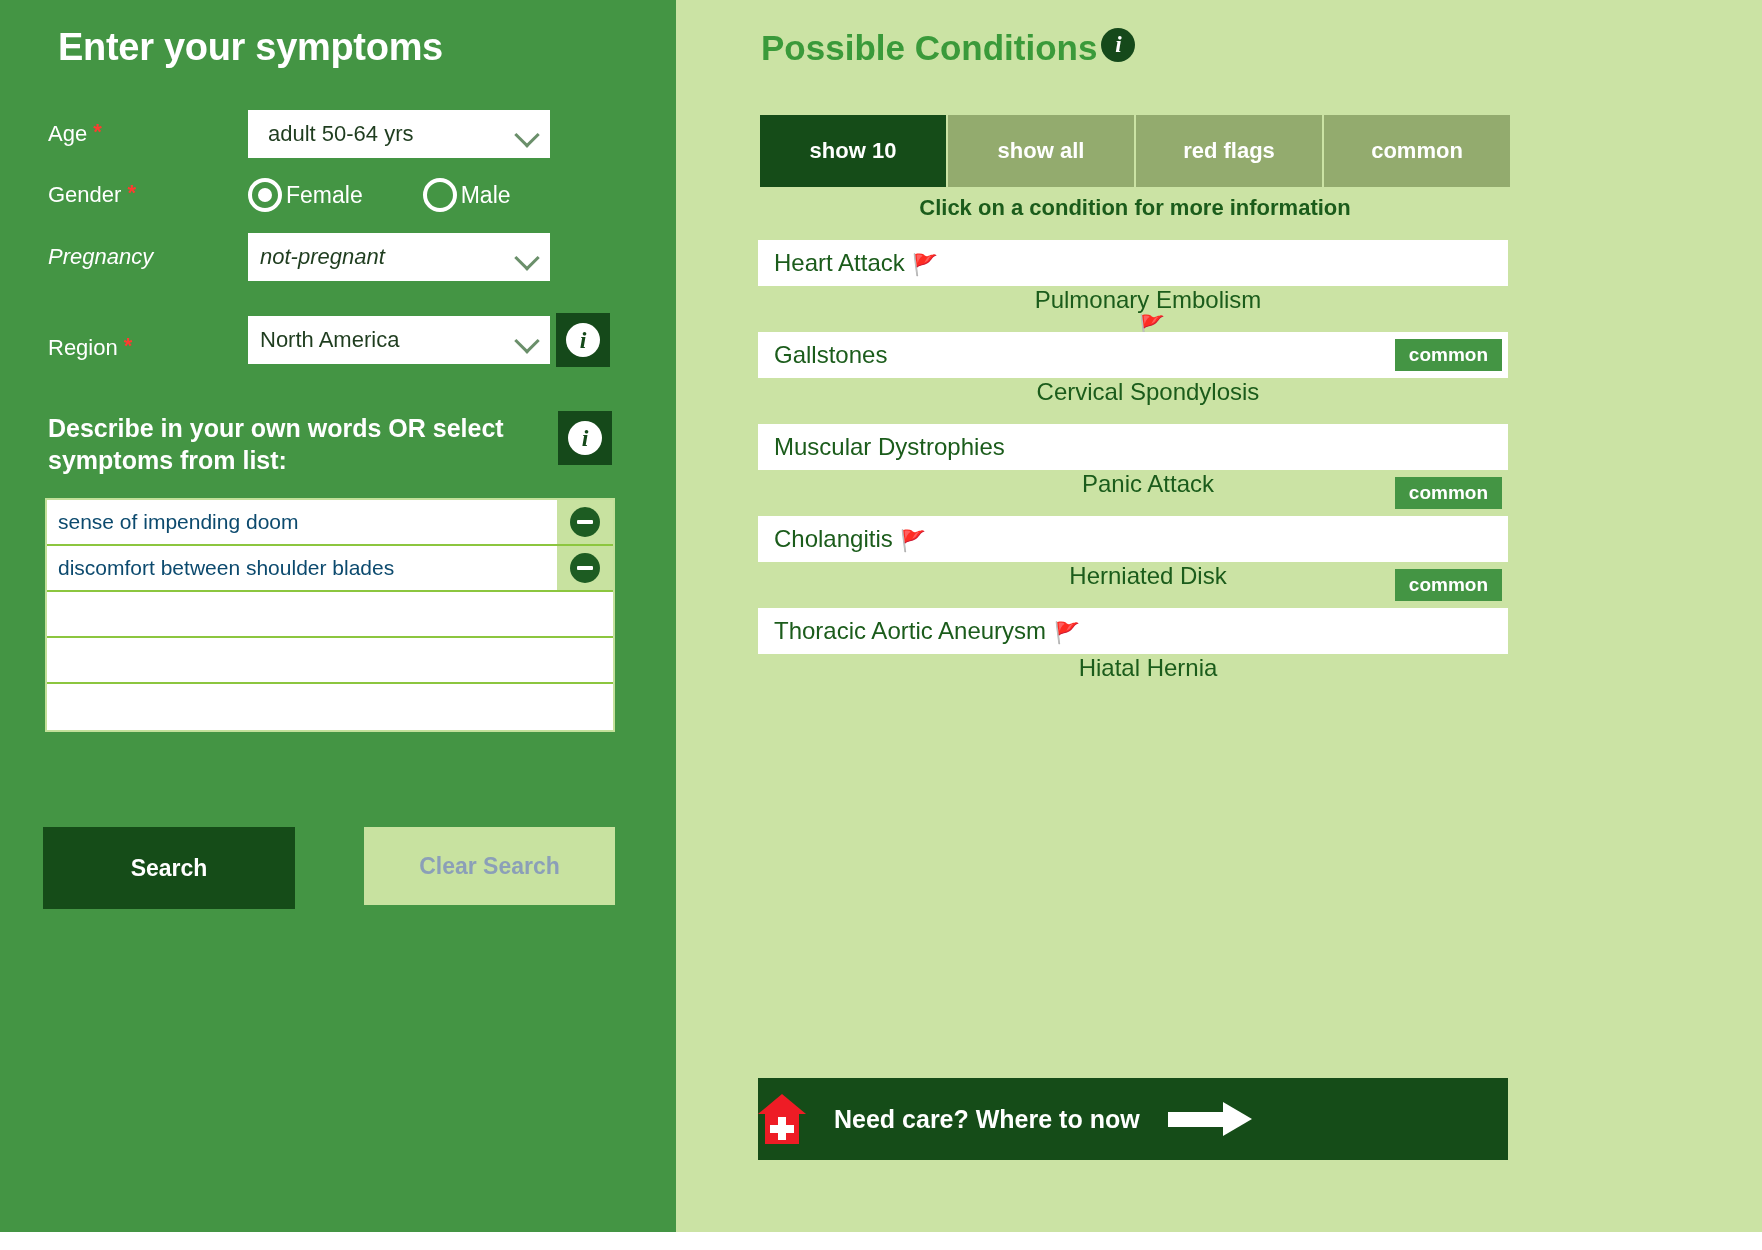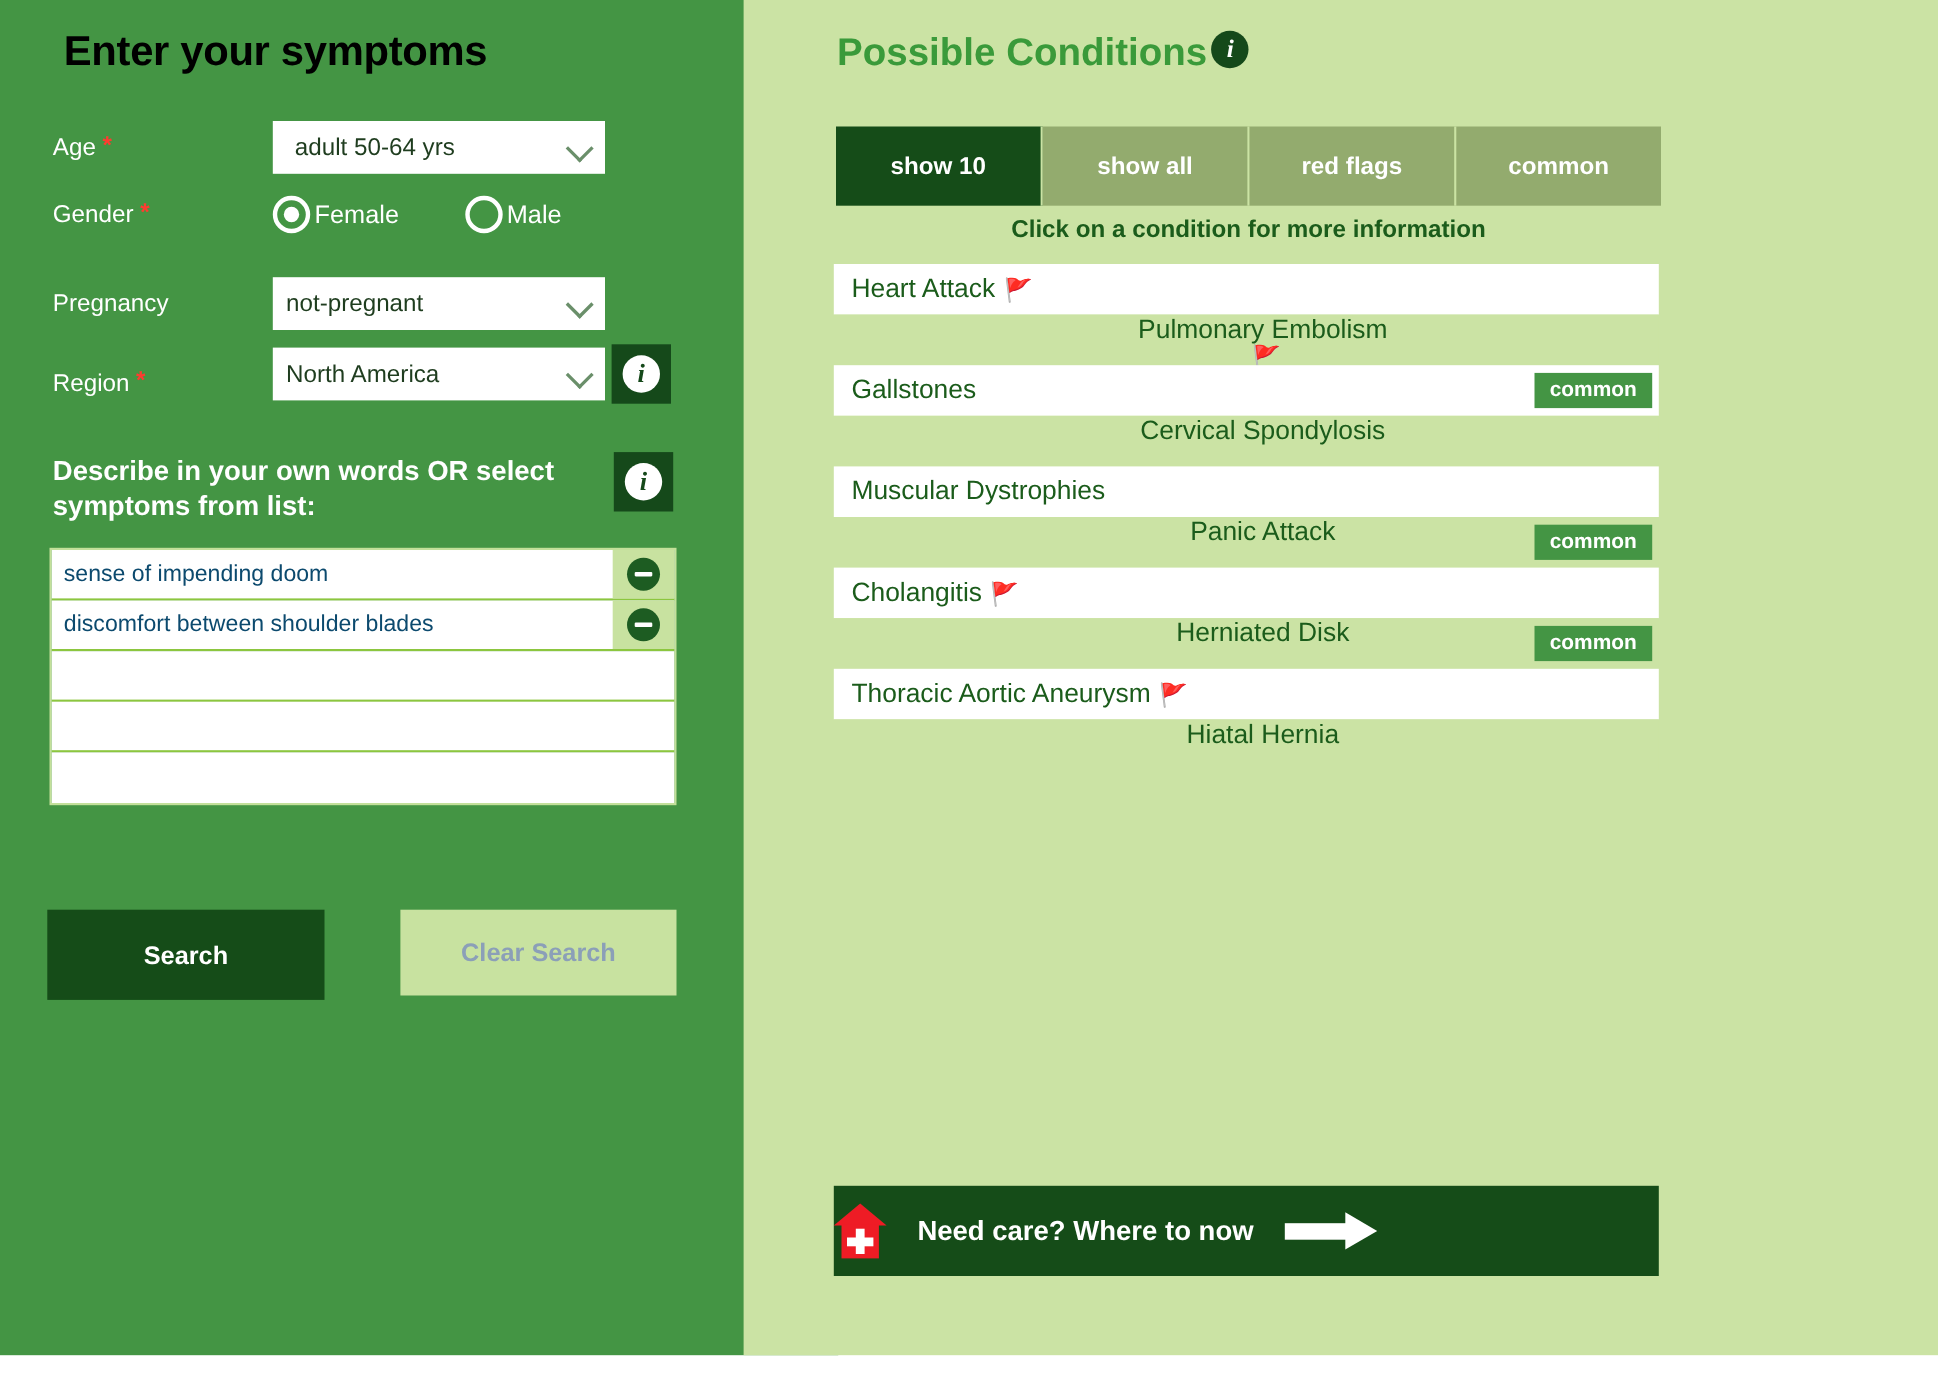--- a/index.html
+++ b/index.html
@@ -33,21 +33,21 @@
     border-top: 40px solid transparent;
     border-bottom: 40px solid transparent;
     border-left: 34px solid #449544;
   }
 
   .panel-title {
     position: absolute;
     left: 58px; top: 26px;
     font-size: 38px;
     font-weight: bold;
-    color: #000000;
+    color: #ffffff;
     letter-spacing: -0.3px;
   }
 
   .form-row { position: absolute; }
   .field-label {
     font-size: 22px;
     color: #ffffff;
     font-weight: normal;
   }
   .req-star {
@@ -433,21 +433,21 @@
             <span class="radio-label">Female</span>
           </div>
           <div class="radio-item">
             <span class="radio-outer"></span>
             <span class="radio-label">Male</span>
           </div>
         </div>
       </div>
     </div>
 
-    <div class="form-row" style="left:48px; top:252px; width:600px;">
+    <div class="form-row" style="left:48px; top:233px; width:600px;font-style:italic;">
       <div style="display:flex; align-items:center;">
         <div style="width:200px;">
           <span class="field-label">Pregnancy</span>
         </div>
         <div class="select-box" style="width:302px;">
           <span class="sel-val">not-pregnant</span>
           <span class="chev"></span>
         </div>
       </div>
     </div>

